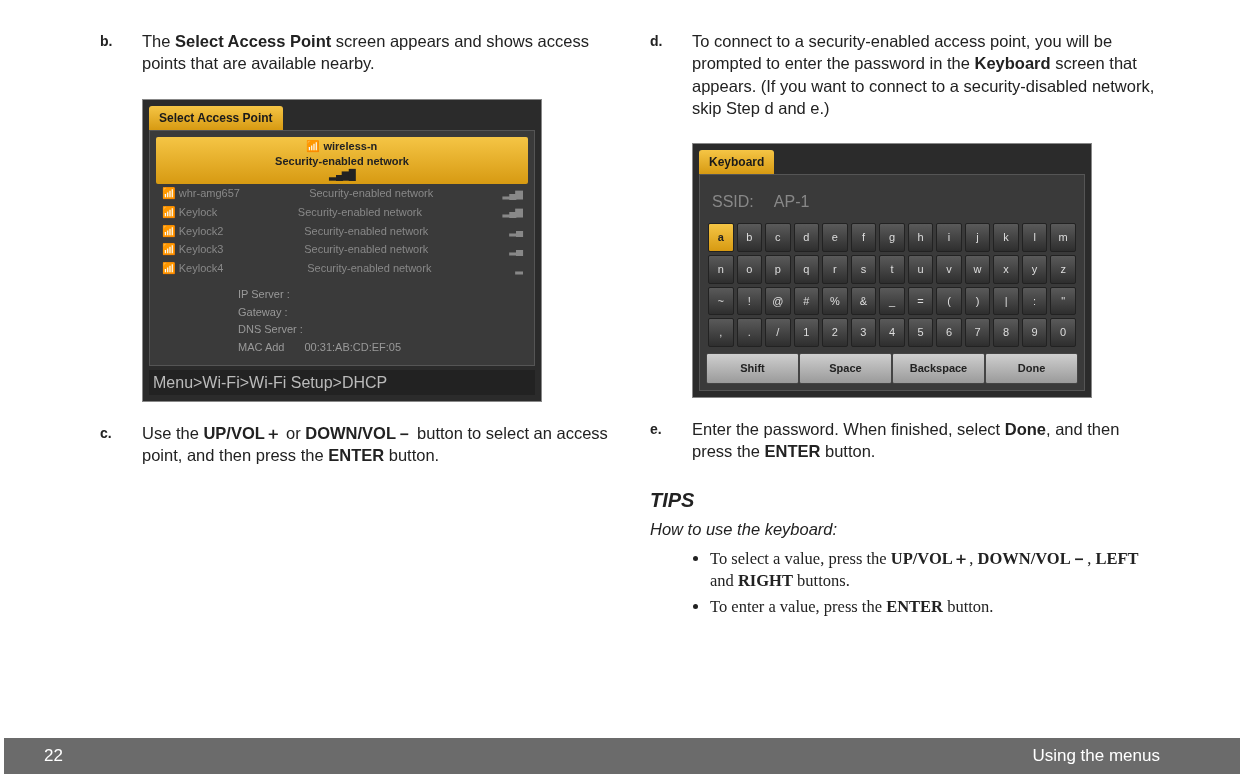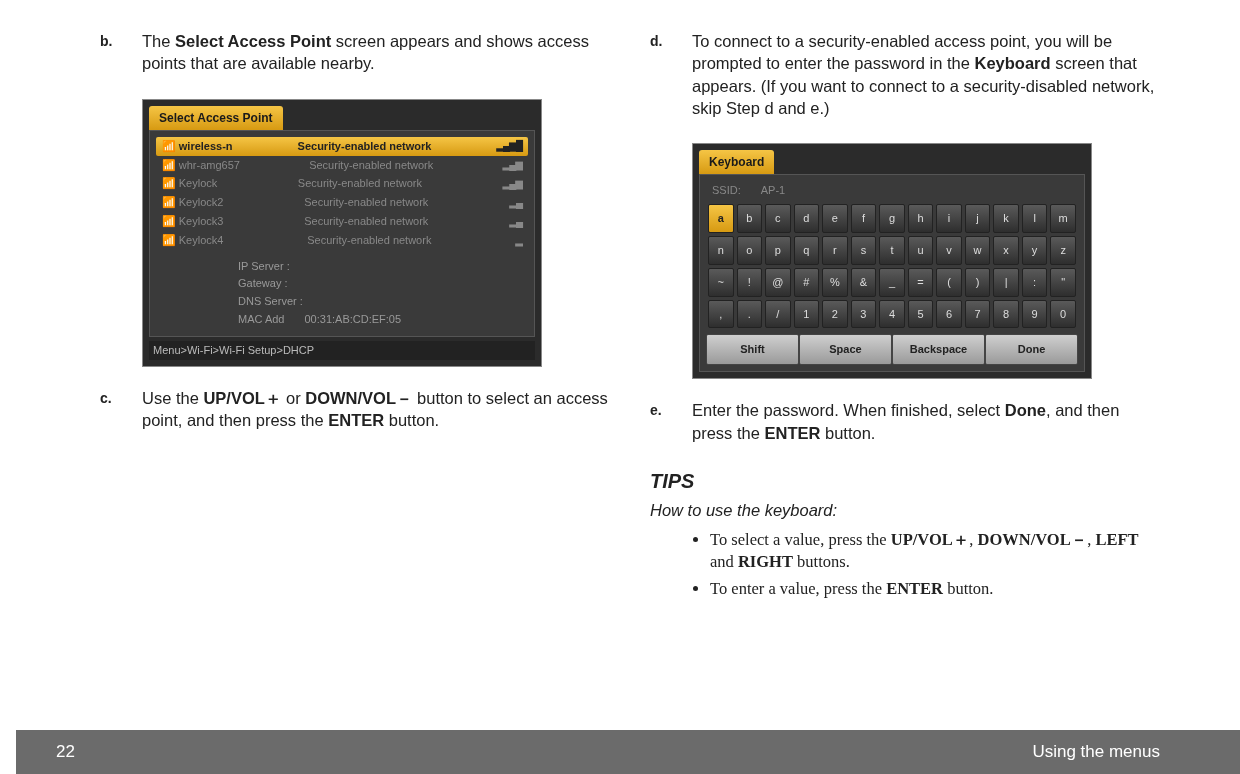--- a/index.html
+++ b/index.html
@@ -71,47 +71,48 @@
     padding: 2px 6px;
     color: #888;
     font-size: 11px;
     align-items: center;
   }
   .ap-row.sel {
     background: linear-gradient(#f5c545,#d79a12);
     color: #222;
     font-weight: bold;
     border-radius: 2px;
+    flex-direction: column;
   }
   .ap-row .sig {
     letter-spacing: -1px;
     font-size: 10px;
   }
   .scr-info {
     margin: 8px 4px 2px 12px;
     padding-left: 70px;
     font-size: 11px;
     color: #999;
     line-height: 1.6;
   }
   .scr-info-row { display: flex; gap: 20px; text-align: right; }
   .scr-bc {
-    font-size: 11px;
+    font-size: 16px;
     color: #bbb;
     padding: 2px 4px;
     background:#222;
     margin-top:4px;
   }
   
   .kb-field {
     display: flex;
     gap: 20px;
-    font-size: 11px;
+    font-size: 16px;
     color: #888;
-    margin: 2px 6px;
+    margin: 10px 6px;
   }
   .kb-rows { margin: 6px 2px; }
   .kb-row {
     display: flex;
     gap: 3px;
     margin-bottom: 3px;
   }
   .kb-key {
     flex: 1;
     background: linear-gradient(#5a5a5a,#2e2e2e);
@@ -150,22 +151,22 @@
     margin: 4px 0 8px;
   }
   ul.tips {
     margin: 0 0 0 60px;
     padding: 0;
     font-family: Liberation Serif, serif;
   }
   ul.tips li { margin-bottom: 4px; }
   .footer {
     position: absolute;
-    left: 16px; right: 0; bottom: 0;
-    height: 44px;
+    left: 4px; right: 0; bottom: 0;
+    height: 36px;
     background: #6b6b6b;
     color: #fff;
     display: flex;
     align-items: center;
     justify-content: space-between;
     padding: 0 80px 0 40px;
     font-size: 17px;
   }
 </style>
 </head>

